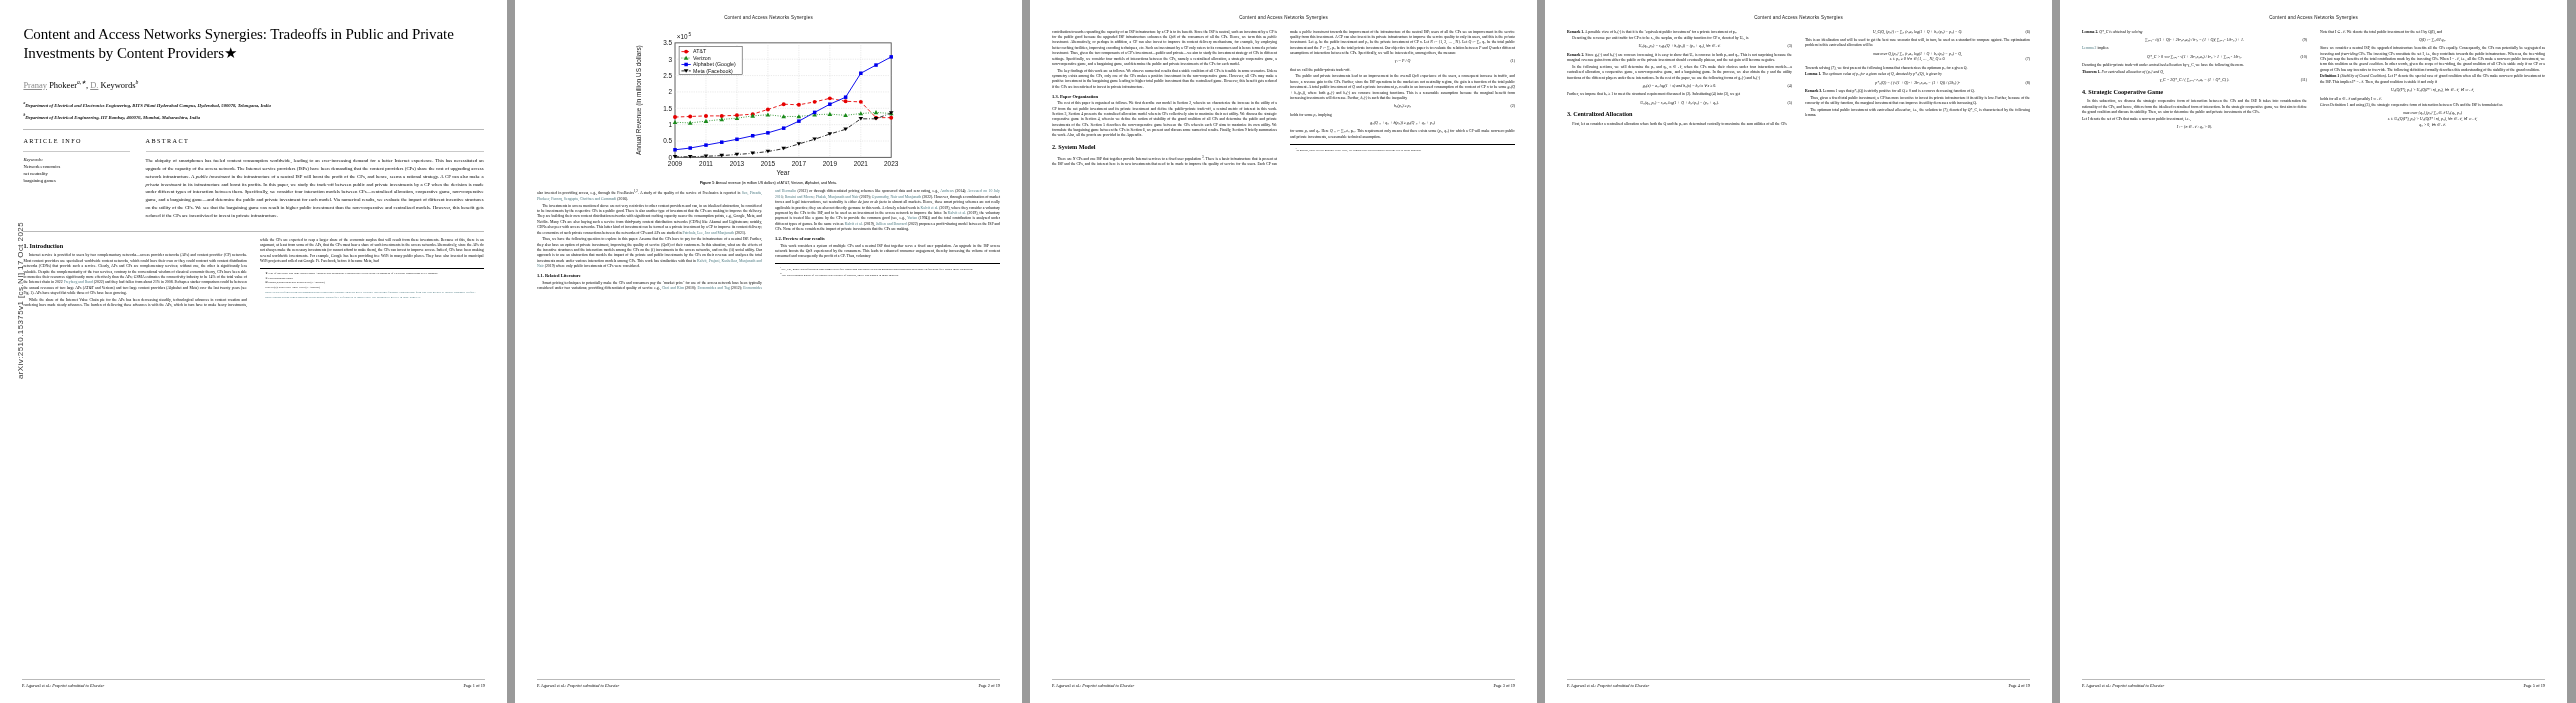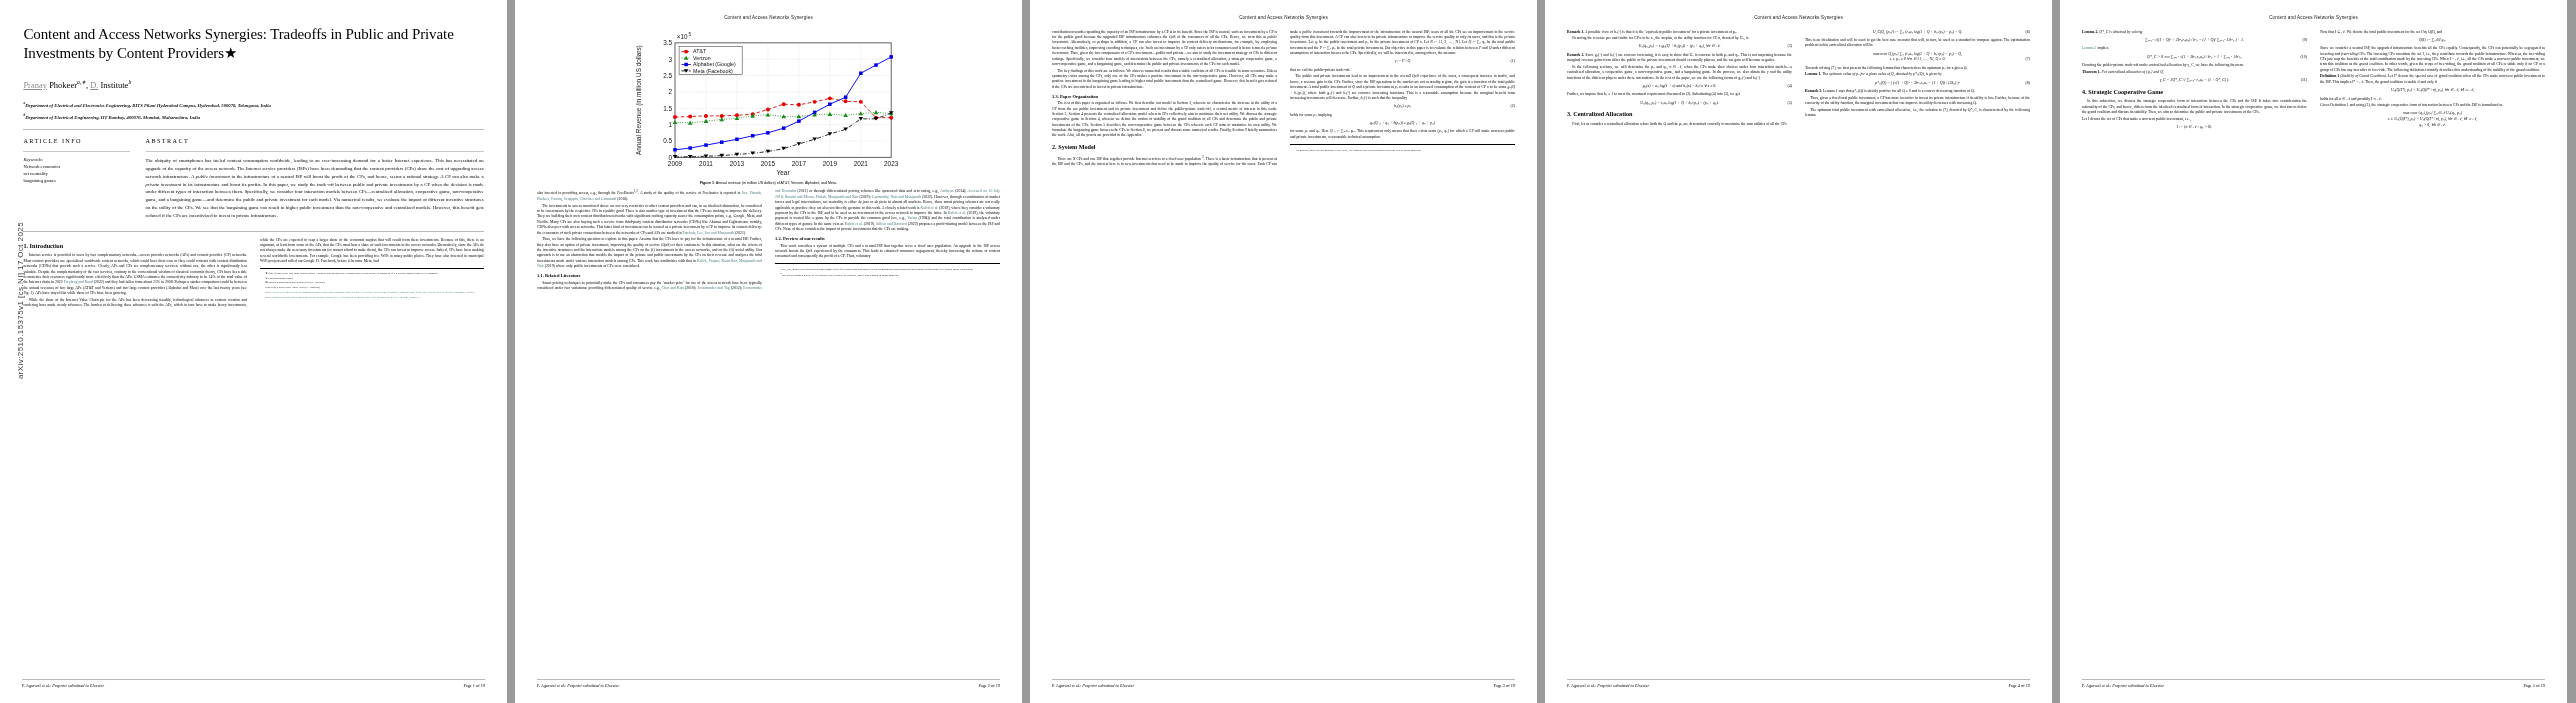--- a/index.html
+++ b/index.html
@@ -141,21 +141,21 @@
 <body>
 
 <div class="sheet">
 
   <div class="page first">
     <div class="arxiv-stamp">arXiv:2510.15375v1  [cs.NI]  17 Oct 2025</div>
 
     <h1 class="title">Content and Access Networks Synergies: Tradeoffs in Public and Private Investments by Content Providers★</h1>
 
     <div class="authors">
-      <span class="dim">Pranay</span><span> Phokeer</span><sup>a,∗</sup><span>,  </span><span class="dim">D.</span><span> Institute</span><sup>b</sup>
+      <span class="dim">Pranay</span><span> Phokeer</span><sup>a,∗</sup><span>,  </span><span class="dim">D.</span><span> Keywords</span><sup>b</sup>
     </div>
 
     <p class="affil"><sup>a</sup><span>Department of Electrical and Electronics Engineering, BITS Pilani Hyderabad Campus, Hyderabad, 500078, Telangana, India</span></p>
     <p class="affil"><sup>b</sup><span>Department of Electrical Engineering, IIT Bombay, 400076, Mumbai, Maharashtra, India</span></p>
 
     <div class="rule"></div>
 
     <div class="info-row">
       <div class="col-info">
         <div class="smallcaps">ARTICLE INFO</div>

